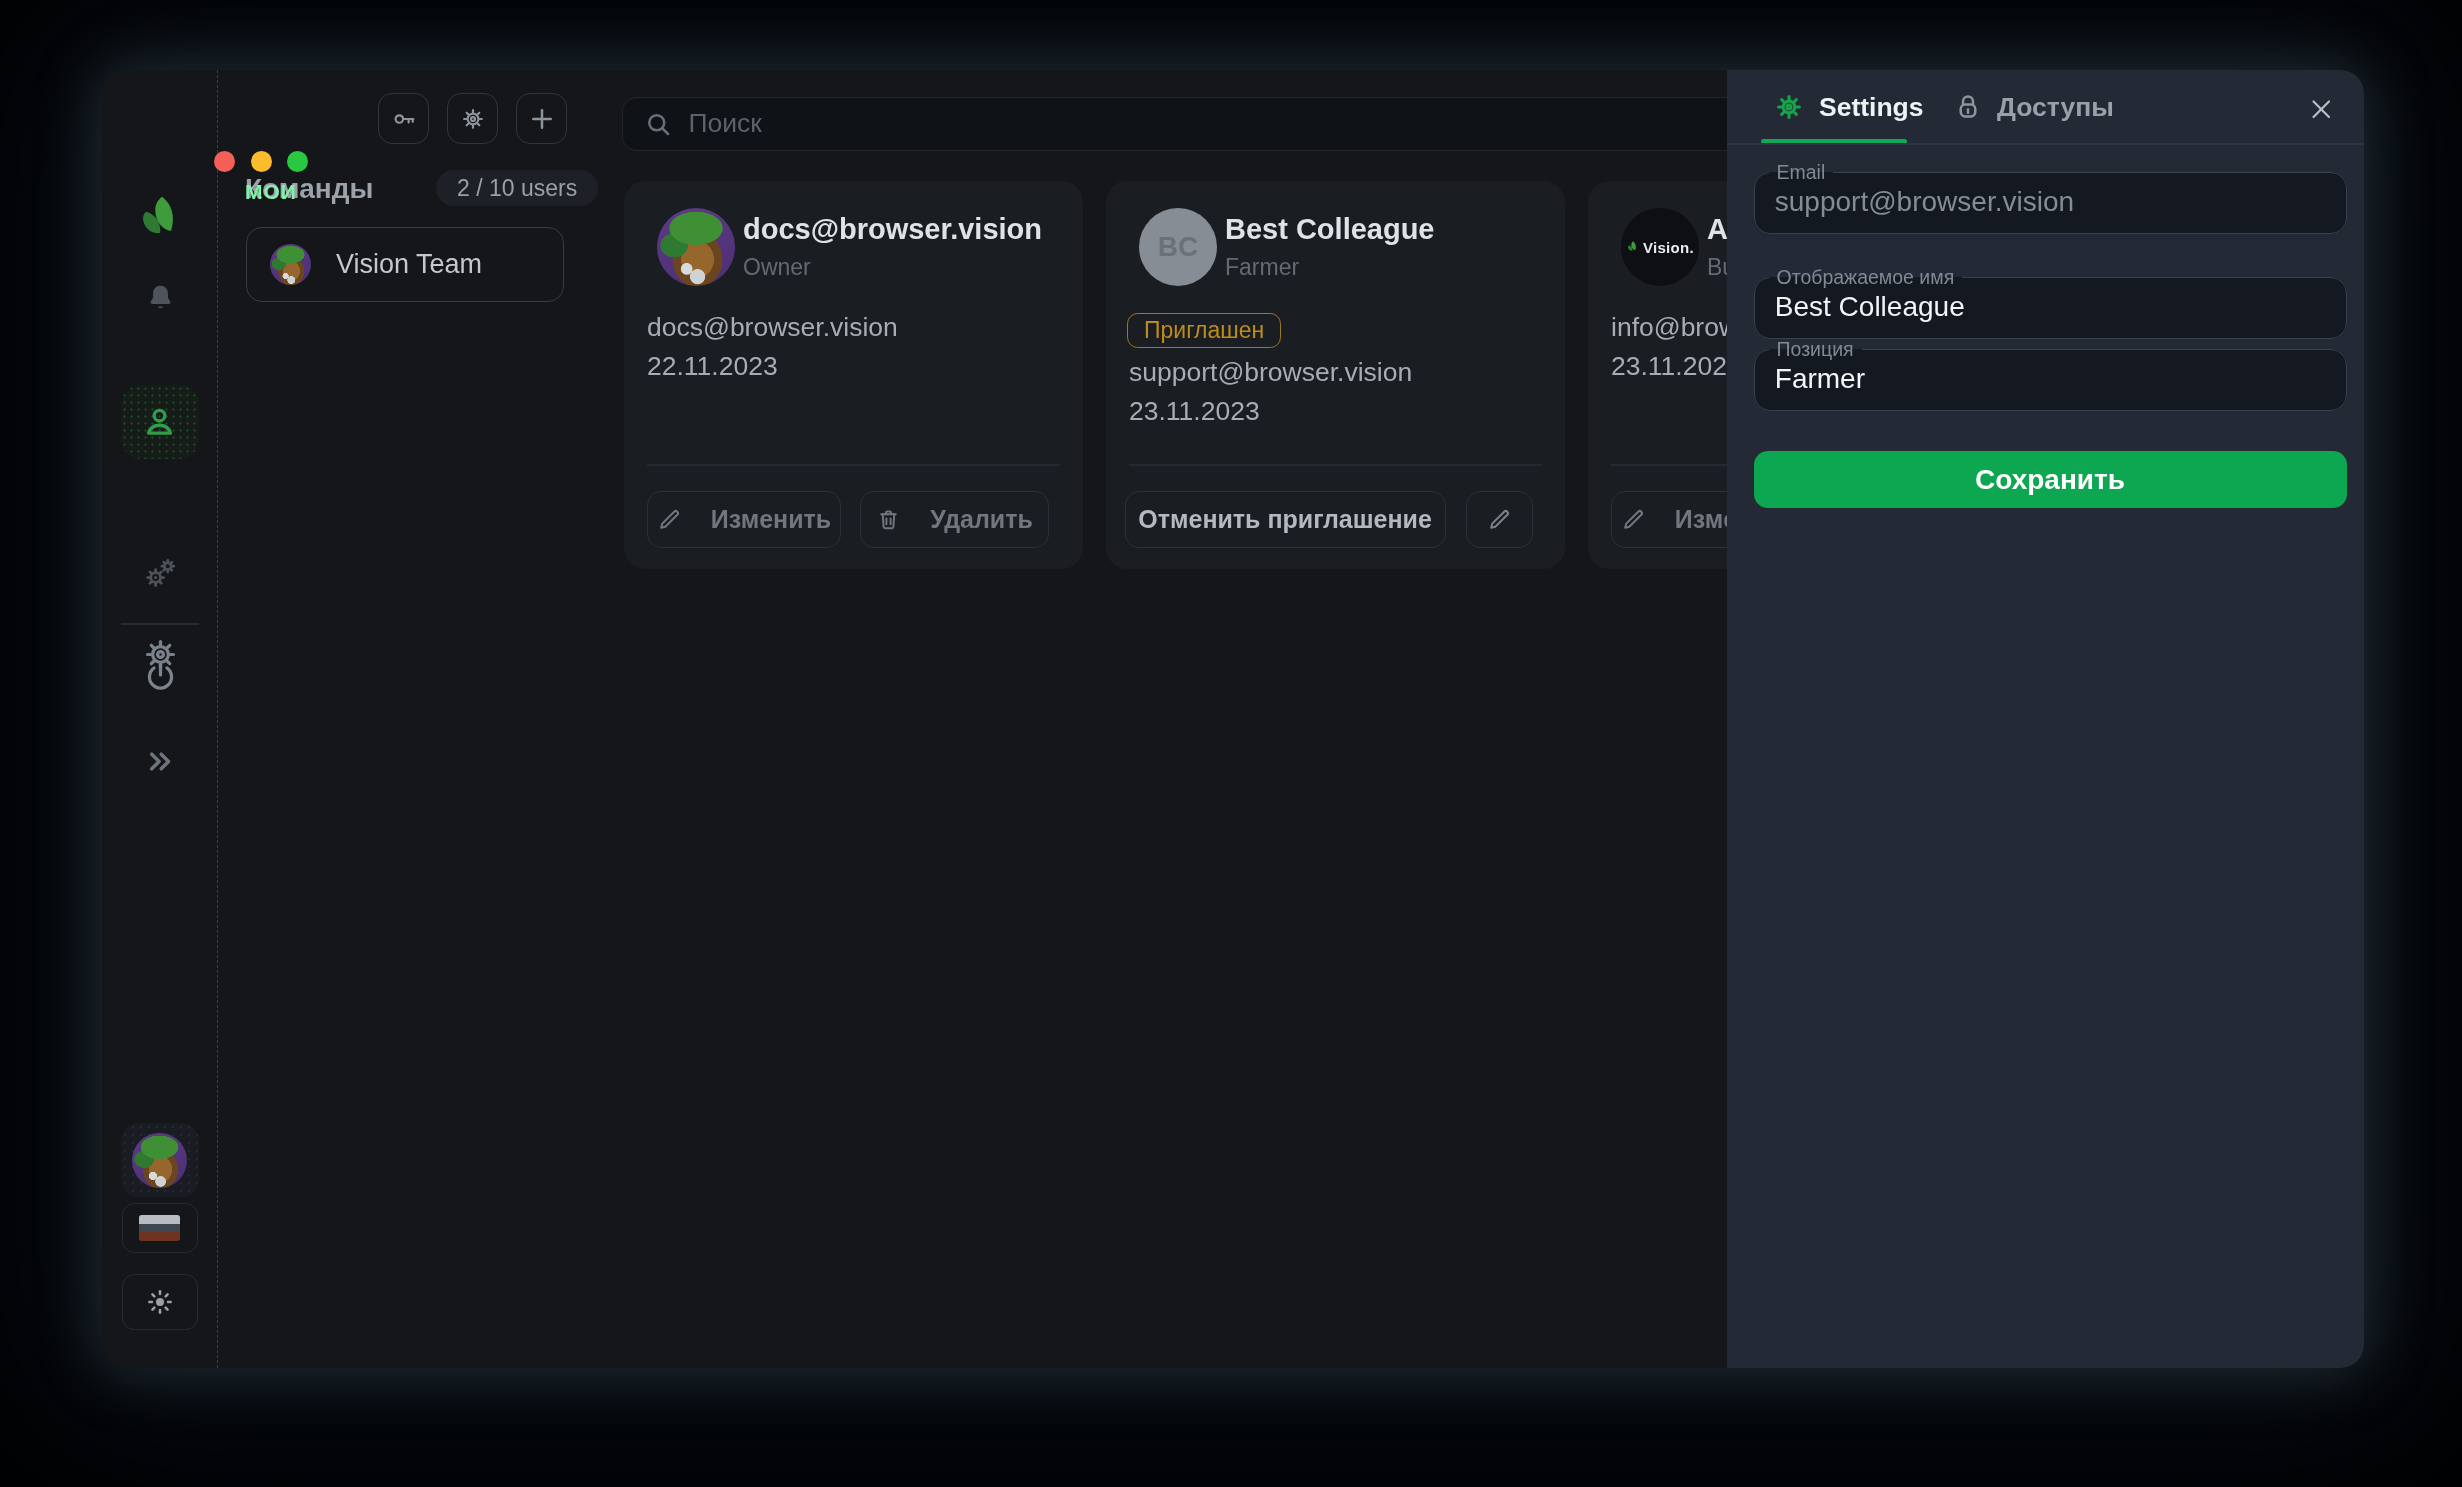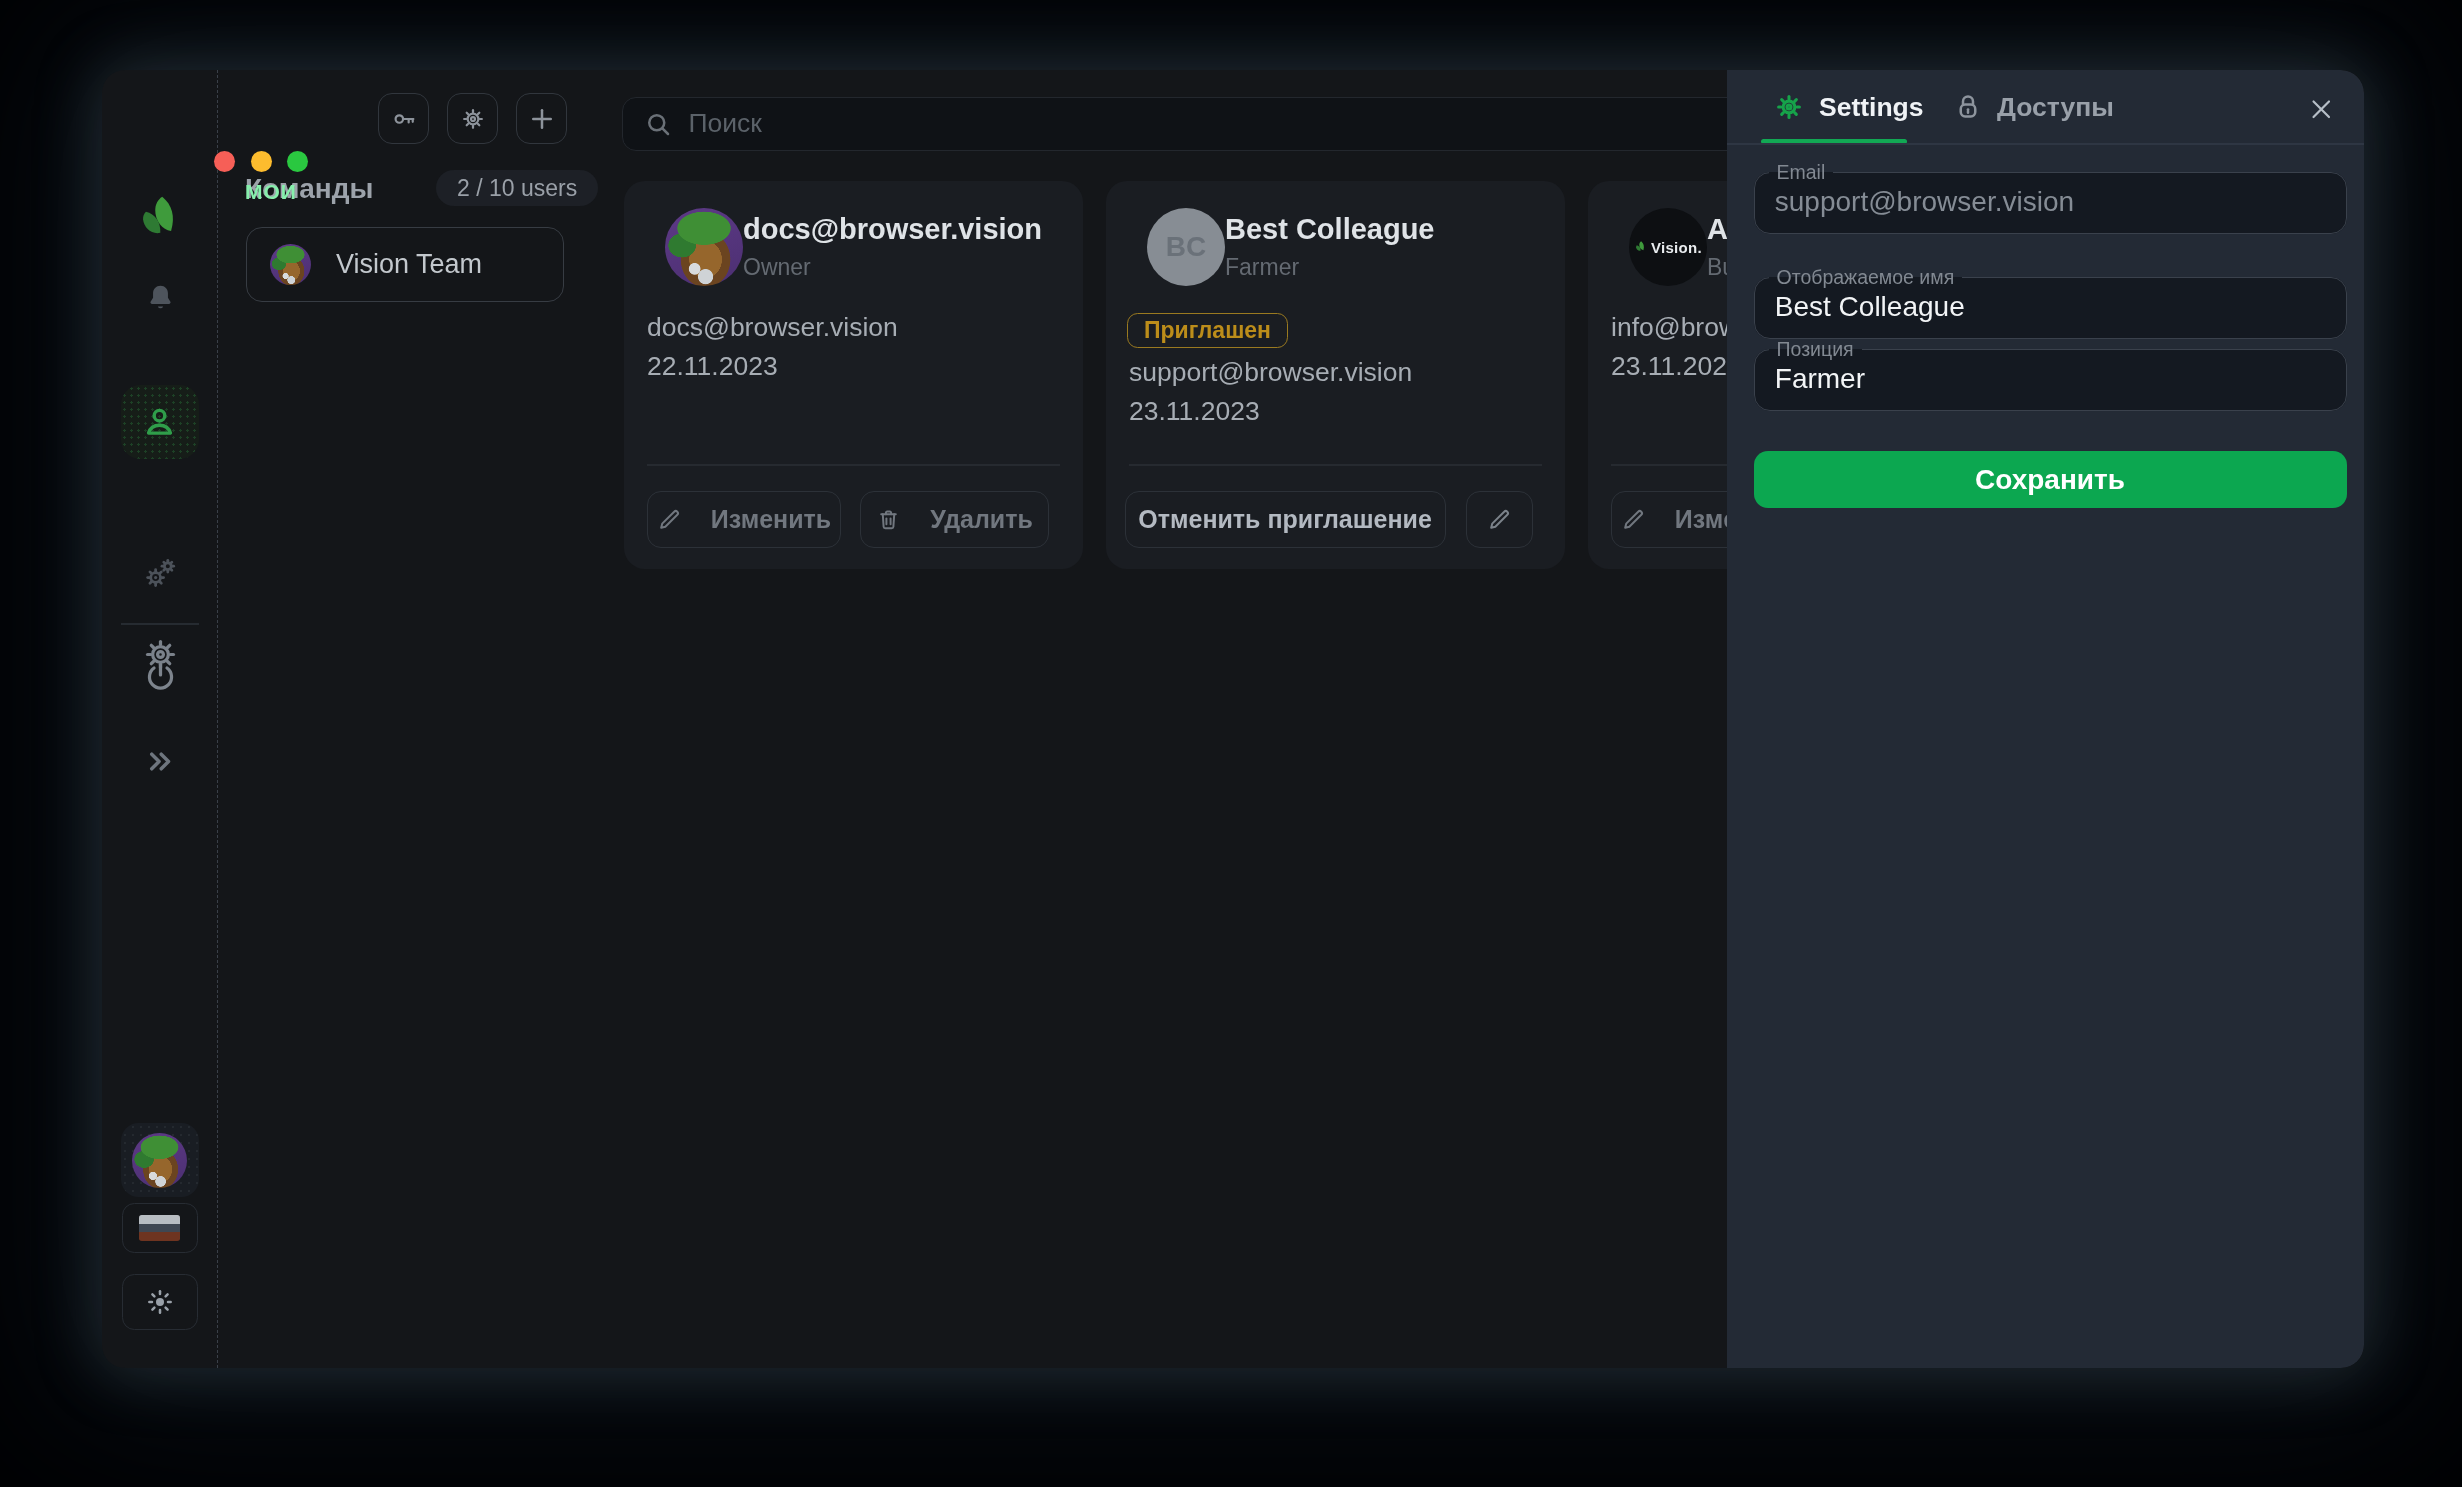--- a/index.html
+++ b/index.html
@@ -100,34 +100,34 @@
     position:absolute;left:144px;top:157px;width:318px;height:75px;border-radius:16px;border:1.8px solid #373c43;
     display:flex;align-items:center;gap:25px;padding:0 23px;cursor:pointer;
   }
   .team-item .avatar-art{width:41px;height:41px;}
   .team-name{font-size:27px;color:#c3c8cd;}
   
   .card{
     position:absolute;top:111px;width:459px;height:388px;border-radius:21px;background:#1a1d22;
   }
   .card1{left:522px;} .card2{left:1004px;} .card3{left:1486px;}
-  .card .c-avatar{position:absolute;left:41px;top:27.4px;width:78px;height:78px;border-radius:50%;text-align:center;}
+  .card .c-avatar{position:absolute;left:33px;top:27.4px;width:78px;height:78px;border-radius:50%;text-align:center;}
   .c-avatar.initials{background:#878d94;display:flex;align-items:center;justify-content:center;
     font-size:28px;font-weight:700;color:#6a7179;}
   .c-avatar.brand{background:#0d0f12;display:flex;align-items:center;justify-content:center;gap:3.5px;}
   .c-avatar.brand .brand-text{color:#e9ecef;font-weight:800;font-size:15px;letter-spacing:0.3px;}
   .c-name{position:absolute;left:119px;top:32px;font-size:29px;font-weight:600;color:#dfe3e7;white-space:nowrap;}
   .c-role{position:absolute;left:119px;top:73px;font-size:23px;color:#646a72;white-space:nowrap;}
   .c-email{position:absolute;left:23px;font-size:26.5px;color:#a7adb4;white-space:nowrap;}
   .c-date{position:absolute;left:23px;font-size:26.5px;color:#a7adb4;}
   .card1 .c-email,.card3 .c-email{top:131px;} .card1 .c-date,.card3 .c-date{top:170px;}
   .card2 .c-email{top:176px;} .card2 .c-date{top:215px;}
   .invited-badge{
     position:absolute;left:21px;top:132px;height:35px;padding:0 16px;border-radius:10.6px;
-    border:1.8px solid #9a7a20;color:var(--badge-gold,#bc8d1a);font-size:23px;font-weight:700;
+    border:1.8px solid #9a7a20;color:var(--badge-gold,#bc8d1a);font-size:23px;font-weight:400;
     display:flex;align-items:center;
   }
   .c-divider{position:absolute;left:23px;top:283px;width:413px;height:1.8px;background:#262a30;}
   .c-btn{
     position:absolute;top:310px;height:57px;border-radius:14px;border:1.8px solid #2c3138;background:transparent;
     display:flex;align-items:center;justify-content:center;gap:29px;color:#71777f;font-size:25px;font-weight:600;
     font-family:"Liberation Sans",sans-serif;cursor:pointer;white-space:nowrap;overflow:hidden;
   }
   .b-edit{left:23px;width:194px;} .b-del{left:236px;width:189px;}
   .b-cancel{left:18.6px;width:321px;color:#b3b9c1;font-weight:700;}

